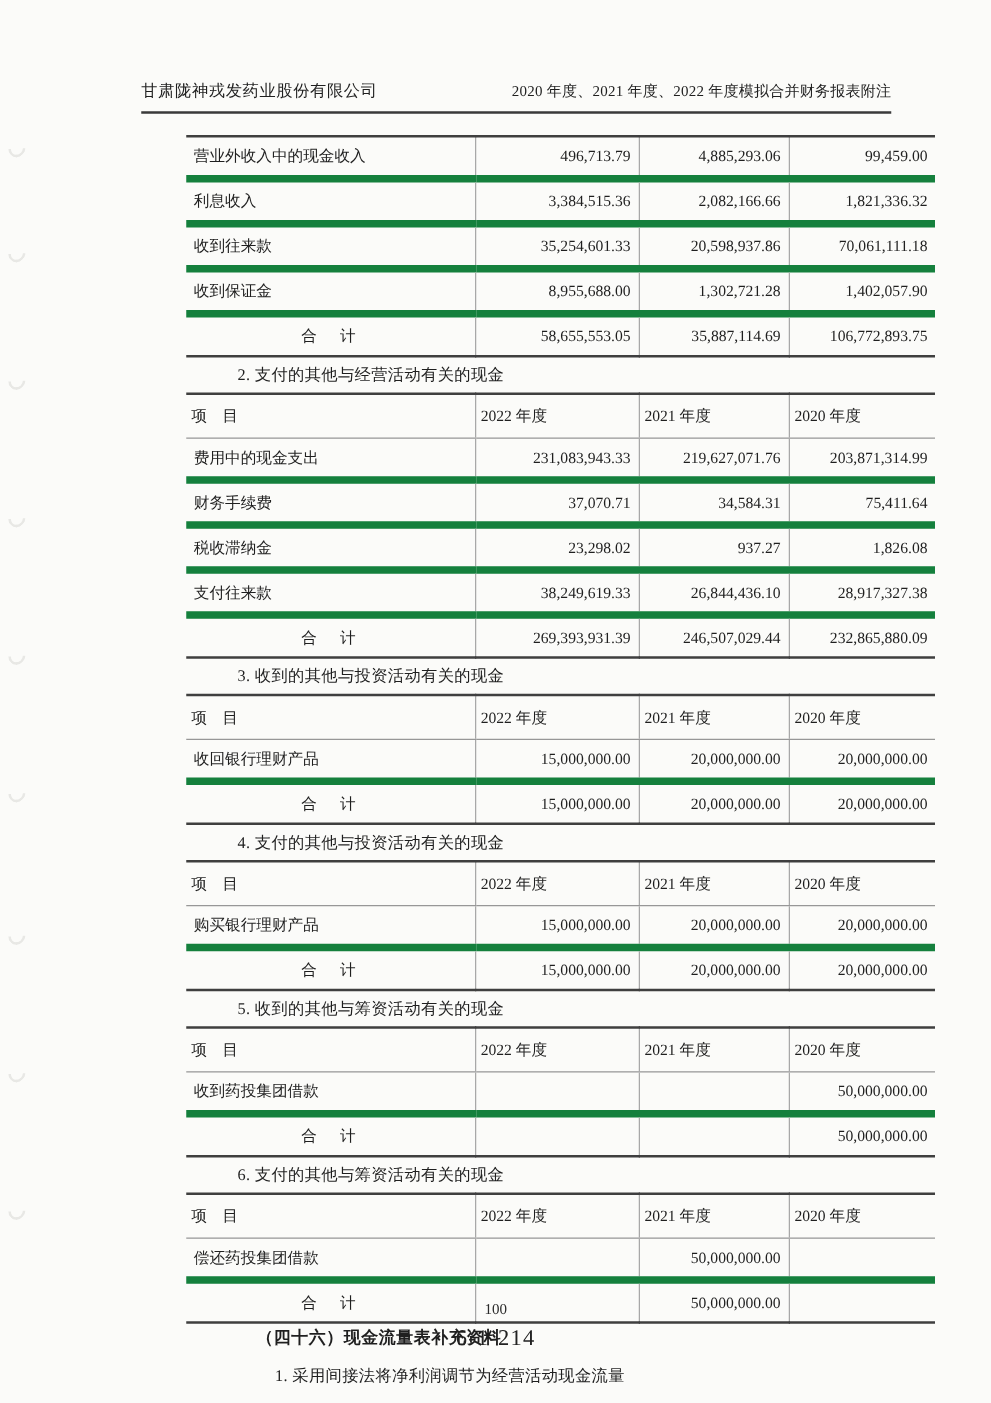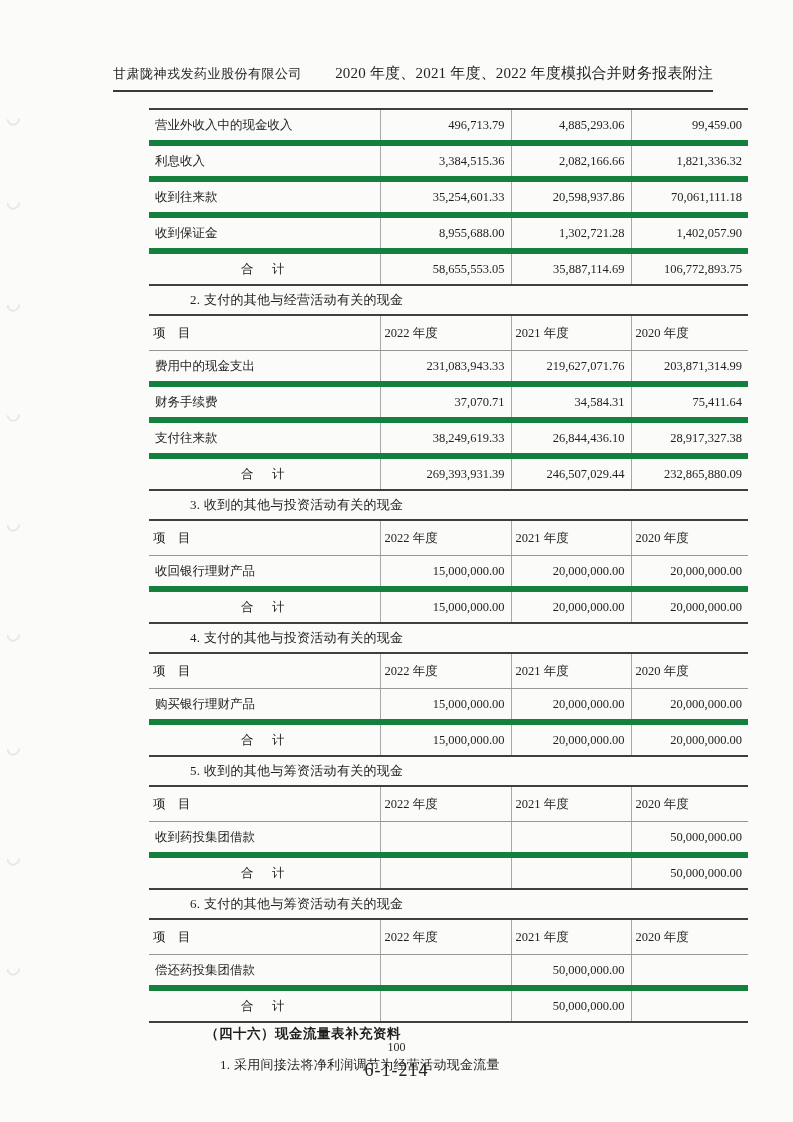--- a/index.html
+++ b/index.html
@@ -13,21 +13,21 @@
     position:absolute;left:7px;width:9px;height:10px;border:2px solid #e6e6e3;
     border-left-color:transparent;border-top-color:transparent;border-radius:50%;
     transform:rotate(45deg);opacity:.9;
   }
   .page-header{
     position:absolute;top:64px;left:113px;width:600px;
     display:flex;justify-content:space-between;align-items:center;
     border-bottom:2px solid #3a3a3a;padding-bottom:7px;
   }
   .company{font-size:13px;letter-spacing:.5px;}
-  .report-title{font-size:15px;letter-spacing:.2px;}
+  .report-title{font-size:12px;letter-spacing:.2px;}
   .content{position:absolute;top:108px;left:113px;width:600px;margin-left:36px;}
   table.fin{
     border-collapse:collapse;table-layout:fixed;width:599px;
     border-top:2.5px solid #3f3f3f;border-bottom:2.5px solid #3f3f3f;
   }
   table.fin th{
     height:34px;font-weight:normal;text-align:left;font-size:12.5px;
     border-bottom:1px solid #979797;padding:0 4px;
   }
   table.fin td{
@@ -126,20 +126,26 @@
           <td class="num">219,627,071.76</td>
           <td class="num">203,871,314.99</td>
         </tr>
         <tr>
           <td class="lbl">财务手续费</td>
           <td class="num">37,070.71</td>
           <td class="num">34,584.31</td>
           <td class="num">75,411.64</td>
         </tr>
         <tr>
+          <td class="lbl">税收滞纳金</td>
+          <td class="num">23,298.02</td>
+          <td class="num">937.27</td>
+          <td class="num">1,826.08</td>
+        </tr>
+        <tr>
           <td class="lbl">支付往来款</td>
           <td class="num">38,249,619.33</td>
           <td class="num">26,844,436.10</td>
           <td class="num">28,917,327.38</td>
         </tr>
         <tr>
           <td class="total-lbl">合　计</td>
           <td class="num">269,393,931.39</td>
           <td class="num">246,507,029.44</td>
           <td class="num">232,865,880.09</td>

